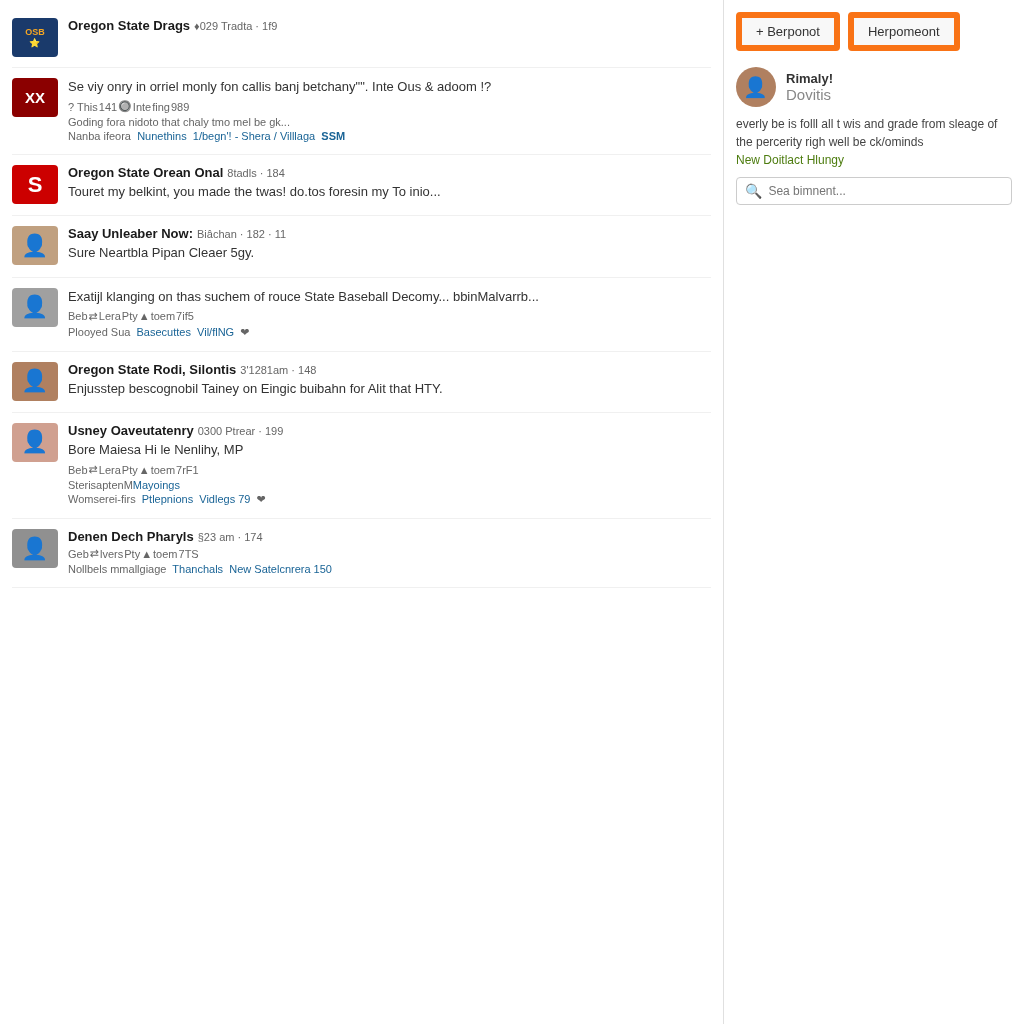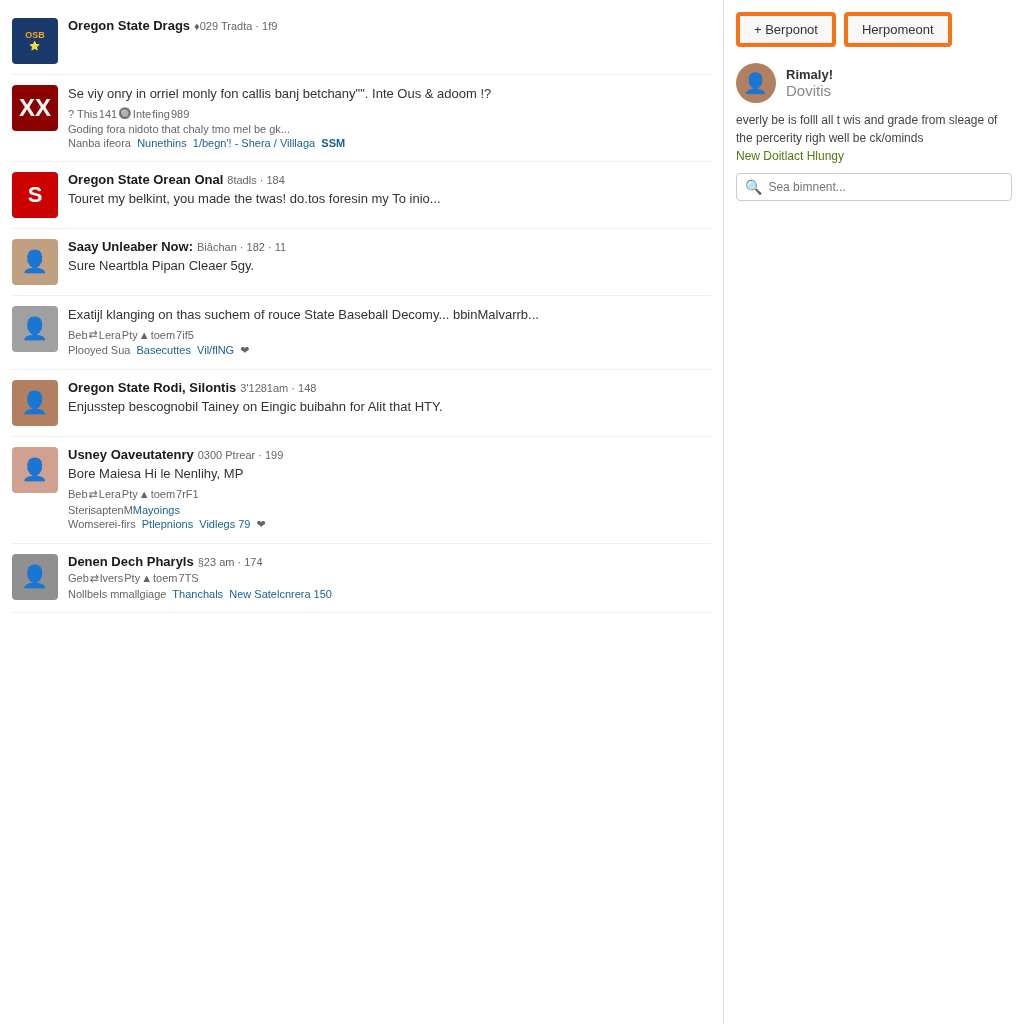--- a/index.html
+++ b/index.html
@@ -3,43 +3,43 @@
   <meta charset="utf-8">
   <style>
     * { margin: 0; padding: 0; box-sizing: border-box; }
     body { font-family: Arial, Helvetica, sans-serif; font-size: 13px; background: #fff; color: #333; }
     .container { display: flex; width: 1024px; min-height: 1024px; }
     .main-feed { flex: 1; padding: 8px 12px; border-right: 1px solid #e0e0e0; }
     .sidebar { width: 300px; padding: 12px; }
 
     
     .feed-item { display: flex; padding: 10px 0; border-bottom: 1px solid #f0f0f0; }
-    .feed-avatar { width: 46px; height: 46px; flex-shrink: 0; margin-right: 10px; border-radius: 4px; overflow: hidden; background: #ccc; display: flex; align-items: center; justify-content: center; font-weight: bold; font-size: 18px; }
+    .feed-avatar { width: 46px; height: 39px; flex-shrink: 0; margin-right: 10px; border-radius: 4px; overflow: hidden; background: #ccc; display: flex; align-items: center; justify-content: center; font-weight: bold; font-size: 18px; }
     .feed-content { flex: 1; }
     .feed-header { display: flex; align-items: baseline; flex-wrap: wrap; gap: 4px; margin-bottom: 3px; }
     .feed-name { font-weight: bold; font-size: 13px; color: #1a1a1a; }
     .feed-meta { font-size: 11px; color: #666; }
     .feed-text { font-size: 13px; color: #333; line-height: 1.4; margin-bottom: 4px; }
     .feed-actions { display: flex; gap: 1px; font-size: 11px; color: #666; margin-bottom: 3px; flex-wrap: wrap; align-items: center; }
     .feed-actions span { cursor: pointer; }
     .feed-tags { font-size: 11px; color: #666; margin-bottom: 2px; }
     .feed-tags .link-blue { color: #1a6496; cursor: pointer; }
     .feed-tags .bold-blue { color: #1a6496; font-weight: bold; cursor: pointer; }
     .feed-extra { font-size: 11px; color: #666; margin-bottom: 2px; }
     .feed-extra .link-blue { color: #1a6496; cursor: pointer; }
 
     
     .avatar-drags { background: #1a3a6b; color: #f5a623; font-size: 10px; text-align: center; padding: 2px; }
-    .avatar-baseball { background: #8B0000; color: #fff; font-size: 24px; font-weight: bold; }
+    .avatar-baseball { background: #8B0000; color: #fff; font-size: 15px; font-weight: bold; }
     .avatar-oreonal { background: #cc0000; color: #fff; font-size: 22px; font-weight: bold; }
     .avatar-person { background: #c0a080; color: #fff; font-size: 18px; }
 
     
     .sidebar-buttons { display: flex; gap: 8px; margin-bottom: 16px; }
-    .sidebar-btn { padding: 6px 14px; border: 4px solid #f97316; border-radius: 4px; background: #f8f8f8; cursor: pointer; font-size: 13px; color: #333; }
+    .sidebar-btn { padding: 6px 14px; border: 6px solid #f97316; border-radius: 4px; background: #f8f8f8; cursor: pointer; font-size: 13px; color: #333; }
     .sidebar-btn-plus { display: flex; align-items: center; gap: 4px; }
 
     .sidebar-profile { display: flex; align-items: center; gap: 10px; margin-bottom: 8px; }
     .sidebar-avatar { width: 40px; height: 40px; border-radius: 50%; background: #b08060; display: flex; align-items: center; justify-content: center; color: #fff; font-size: 18px; overflow: hidden; flex-shrink: 0; }
     .sidebar-name { font-weight: bold; font-size: 13px; }
     .sidebar-sub { font-size: 15px; color: #888; }
 
     .sidebar-desc { font-size: 12px; color: #444; line-height: 1.5; margin-bottom: 8px; }
     .sidebar-desc .link-blue { color: #4d7c0f; cursor: pointer; }
 

